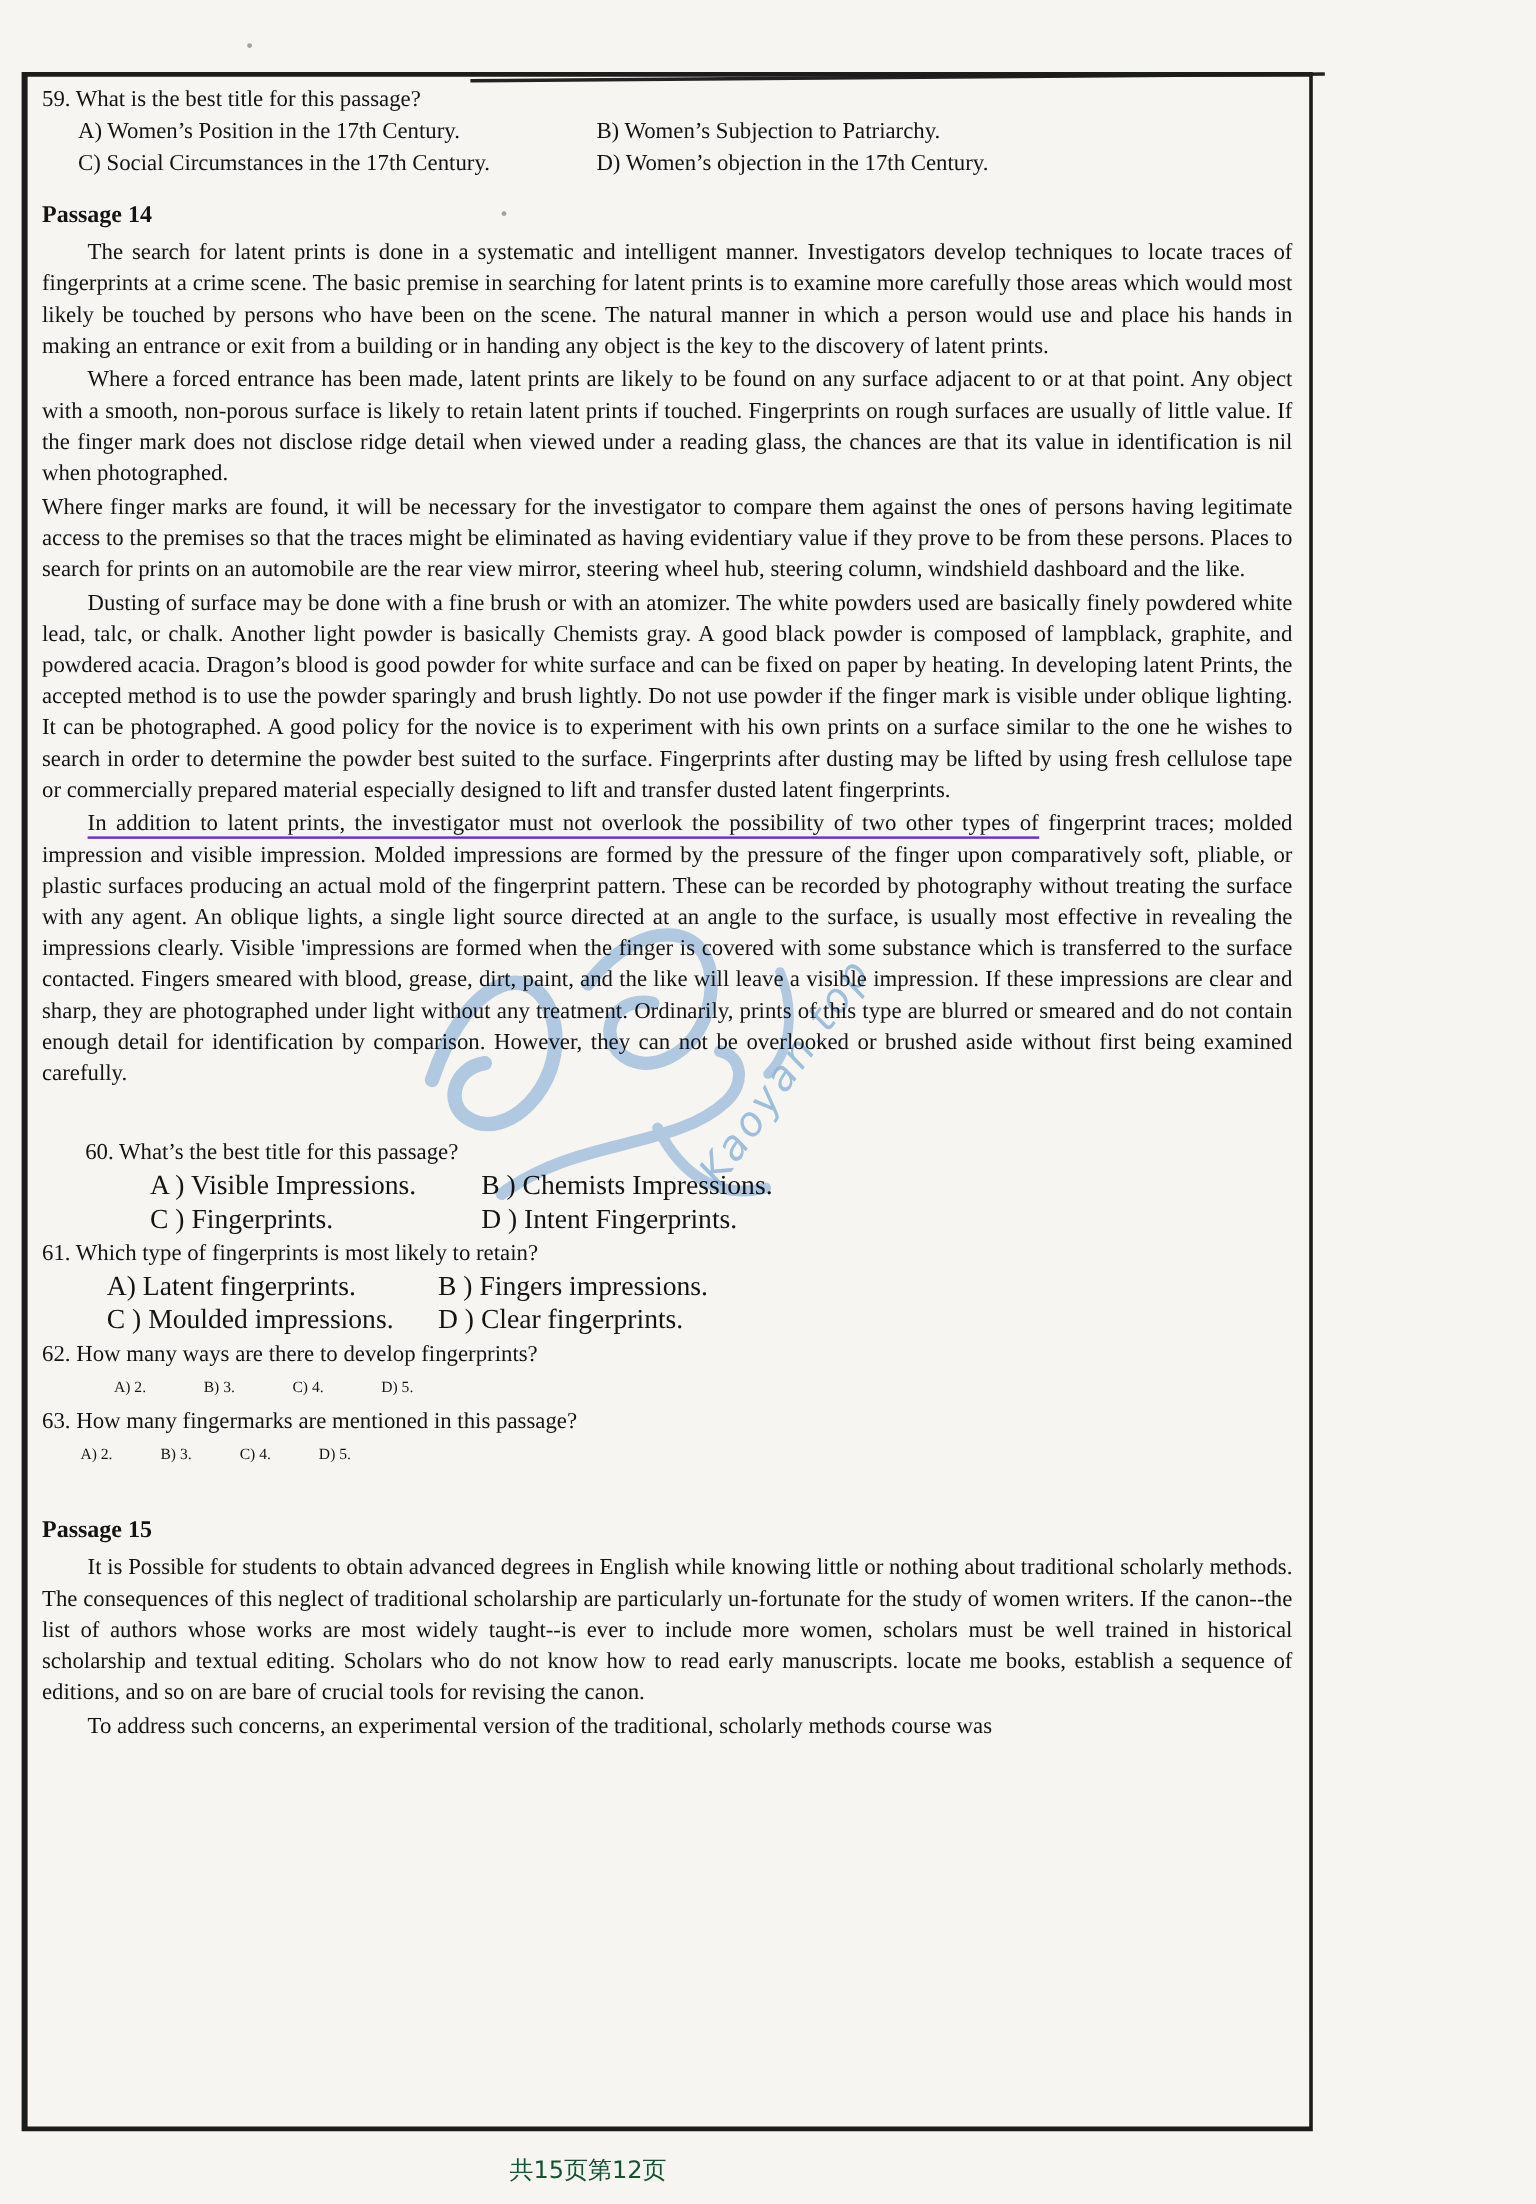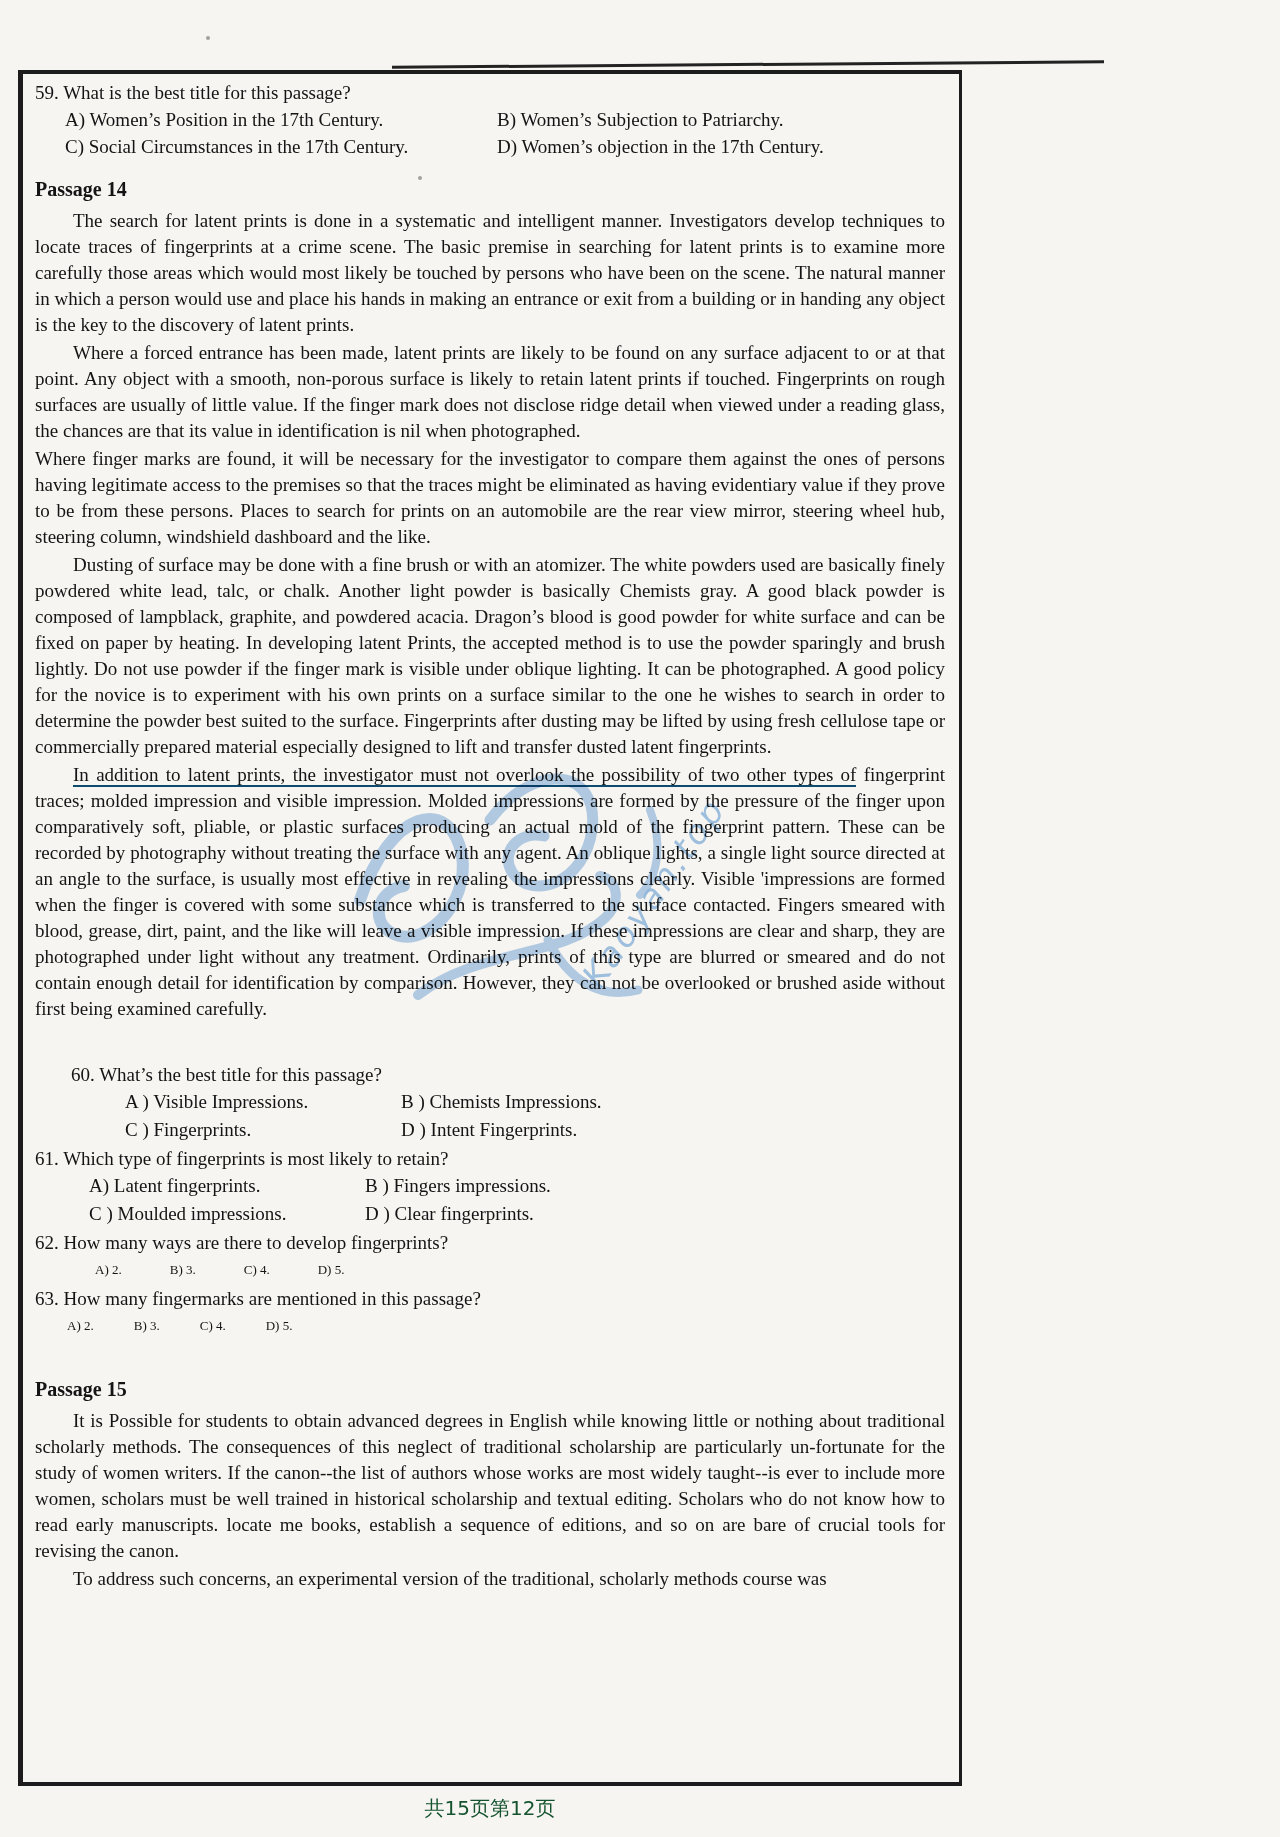--- a/index.html
+++ b/index.html
@@ -6,40 +6,40 @@
   .page {
     position:relative; width:1280px; height:1837px;
     background:#f6f5f2; overflow:hidden;
     font-family:"Liberation Serif", serif; color:#141414;
   }
   .top-line-ext {
     position:absolute; left:392px; top:63px; width:712px; height:3px;
     background:#222; transform:rotate(-0.45deg); z-index:2;
   }
   .content-box {
-    position:absolute; left:18px; top:70px; width:944px; height:1716px;
+    position:absolute; left:18px; top:60px; width:1076px; height:1716px;
     box-sizing:border-box; border:3px solid #1c1c1c;
     border-left-width:5px; border-top-width:4px; border-bottom-width:4px;
     padding:6px 14px 0 12px; z-index:2;
   }
   .stem { font-size:19px; line-height:26px; }
   p.body-par { font-size:19px; line-height:26px; text-align:justify; margin:0 0 2px 0; }
   p.indent { text-indent:38px; }
-  .underline { border-bottom:2px solid #0c4a6e; }
+  .underline { border-bottom:2px solid #6d28d9; }
   h3.passage-title { font-size:20px; line-height:26px; margin:16px 0 6px 0; font-weight:bold; }
   .q-block { margin:0 0 2px 0; }
   .q60-group { margin-top:40px;margin-left:36px; }
   .p15-gap { margin-top:36px !important; }
   .grid-2a {
     display:grid; grid-template-columns:432px 1fr; padding-left:30px;
     font-size:19px; line-height:27px;
   }
   .grid-2b {
     display:grid; grid-template-columns:276px 1fr; padding-left:54px;
-    font-size:19px; line-height:28px;
+    font-size:23px; line-height:28px;
   }
   .opts-inline { font-size:13px; line-height:28px; padding-left:60px; }
   .opts-inline span { margin-right:48px; }
   .opts-inline.tight { padding-left:32px; }
   .opts-inline.tight span { margin-right:40px; }
   .watermark {
     position:absolute; left:300px; top:690px; width:500px; height:380px;
     z-index:3; mix-blend-mode:multiply; pointer-events:none;
   }
   .footer {

